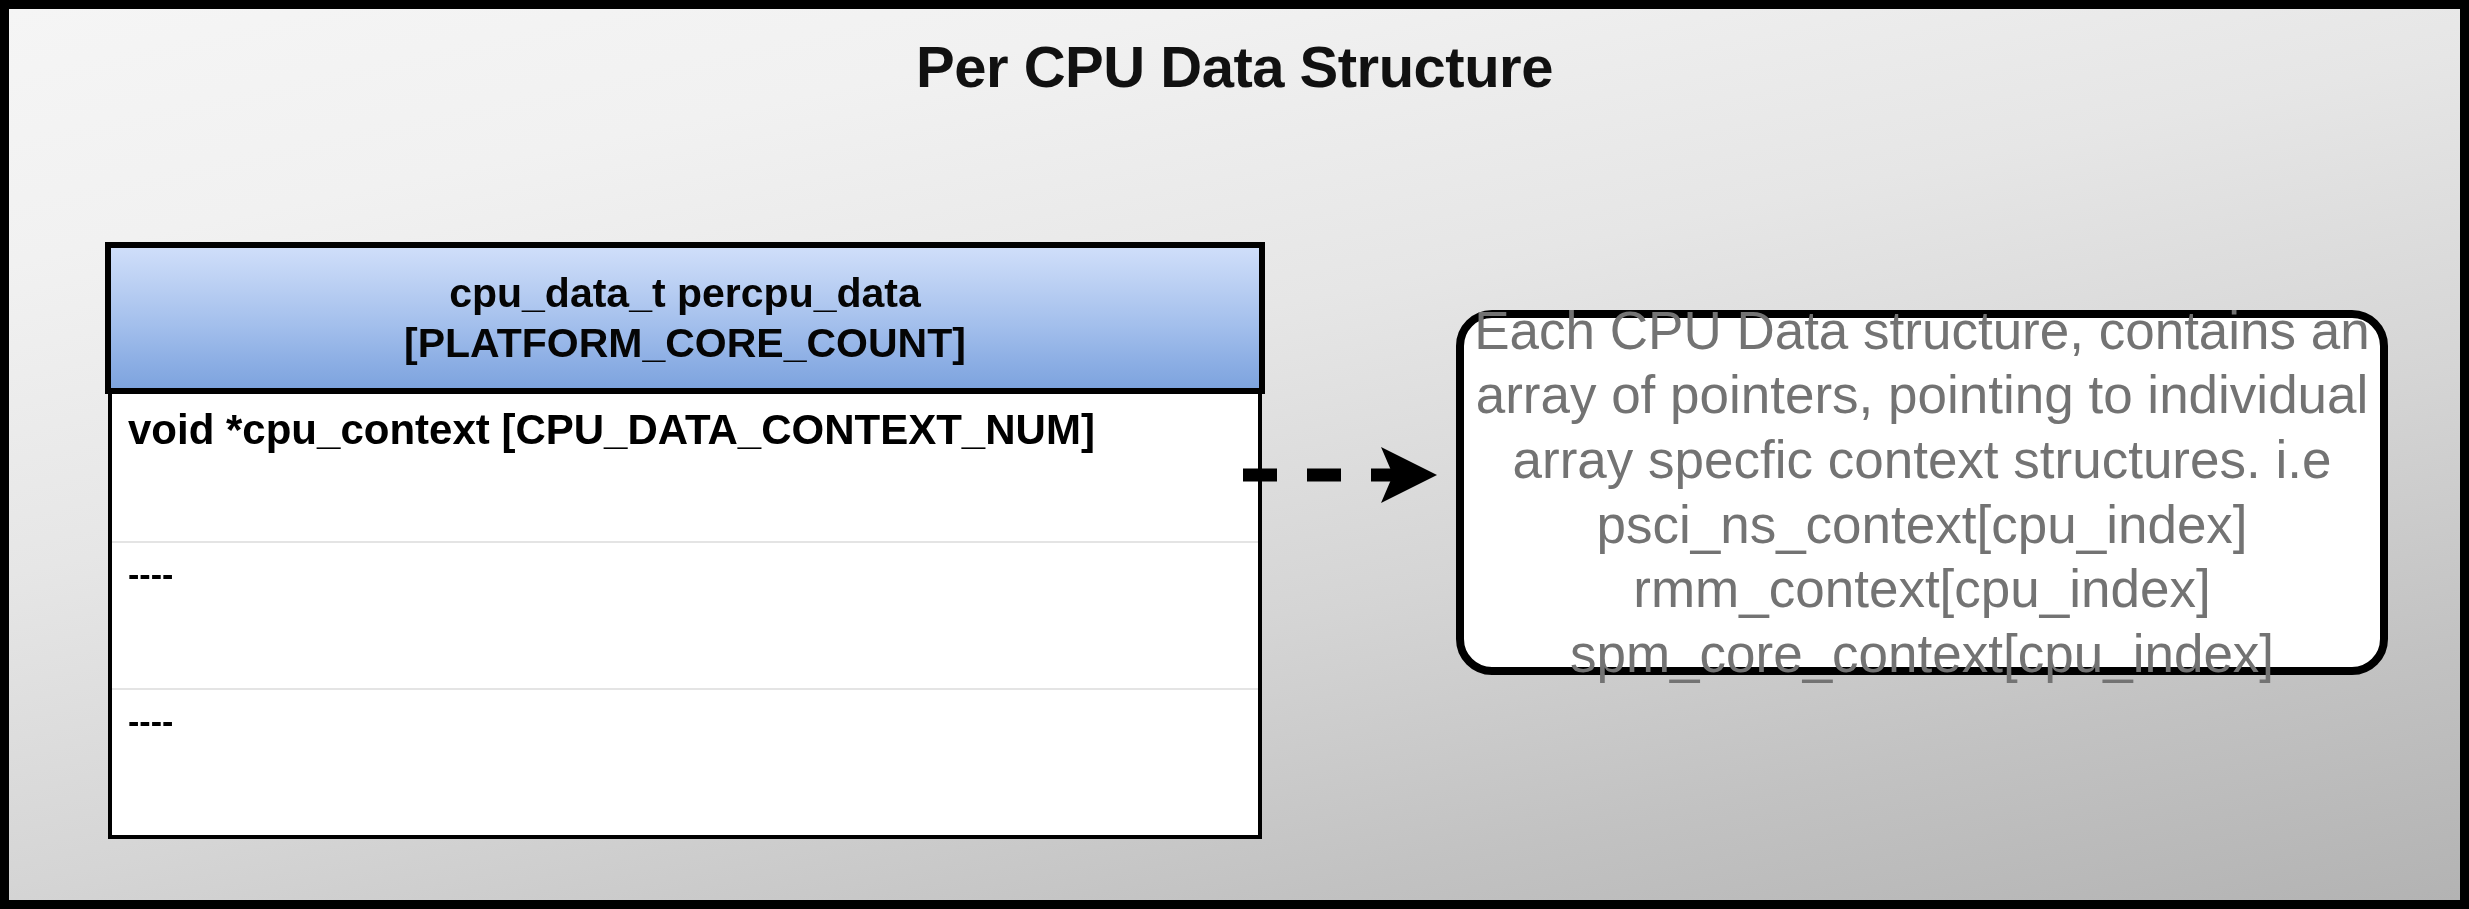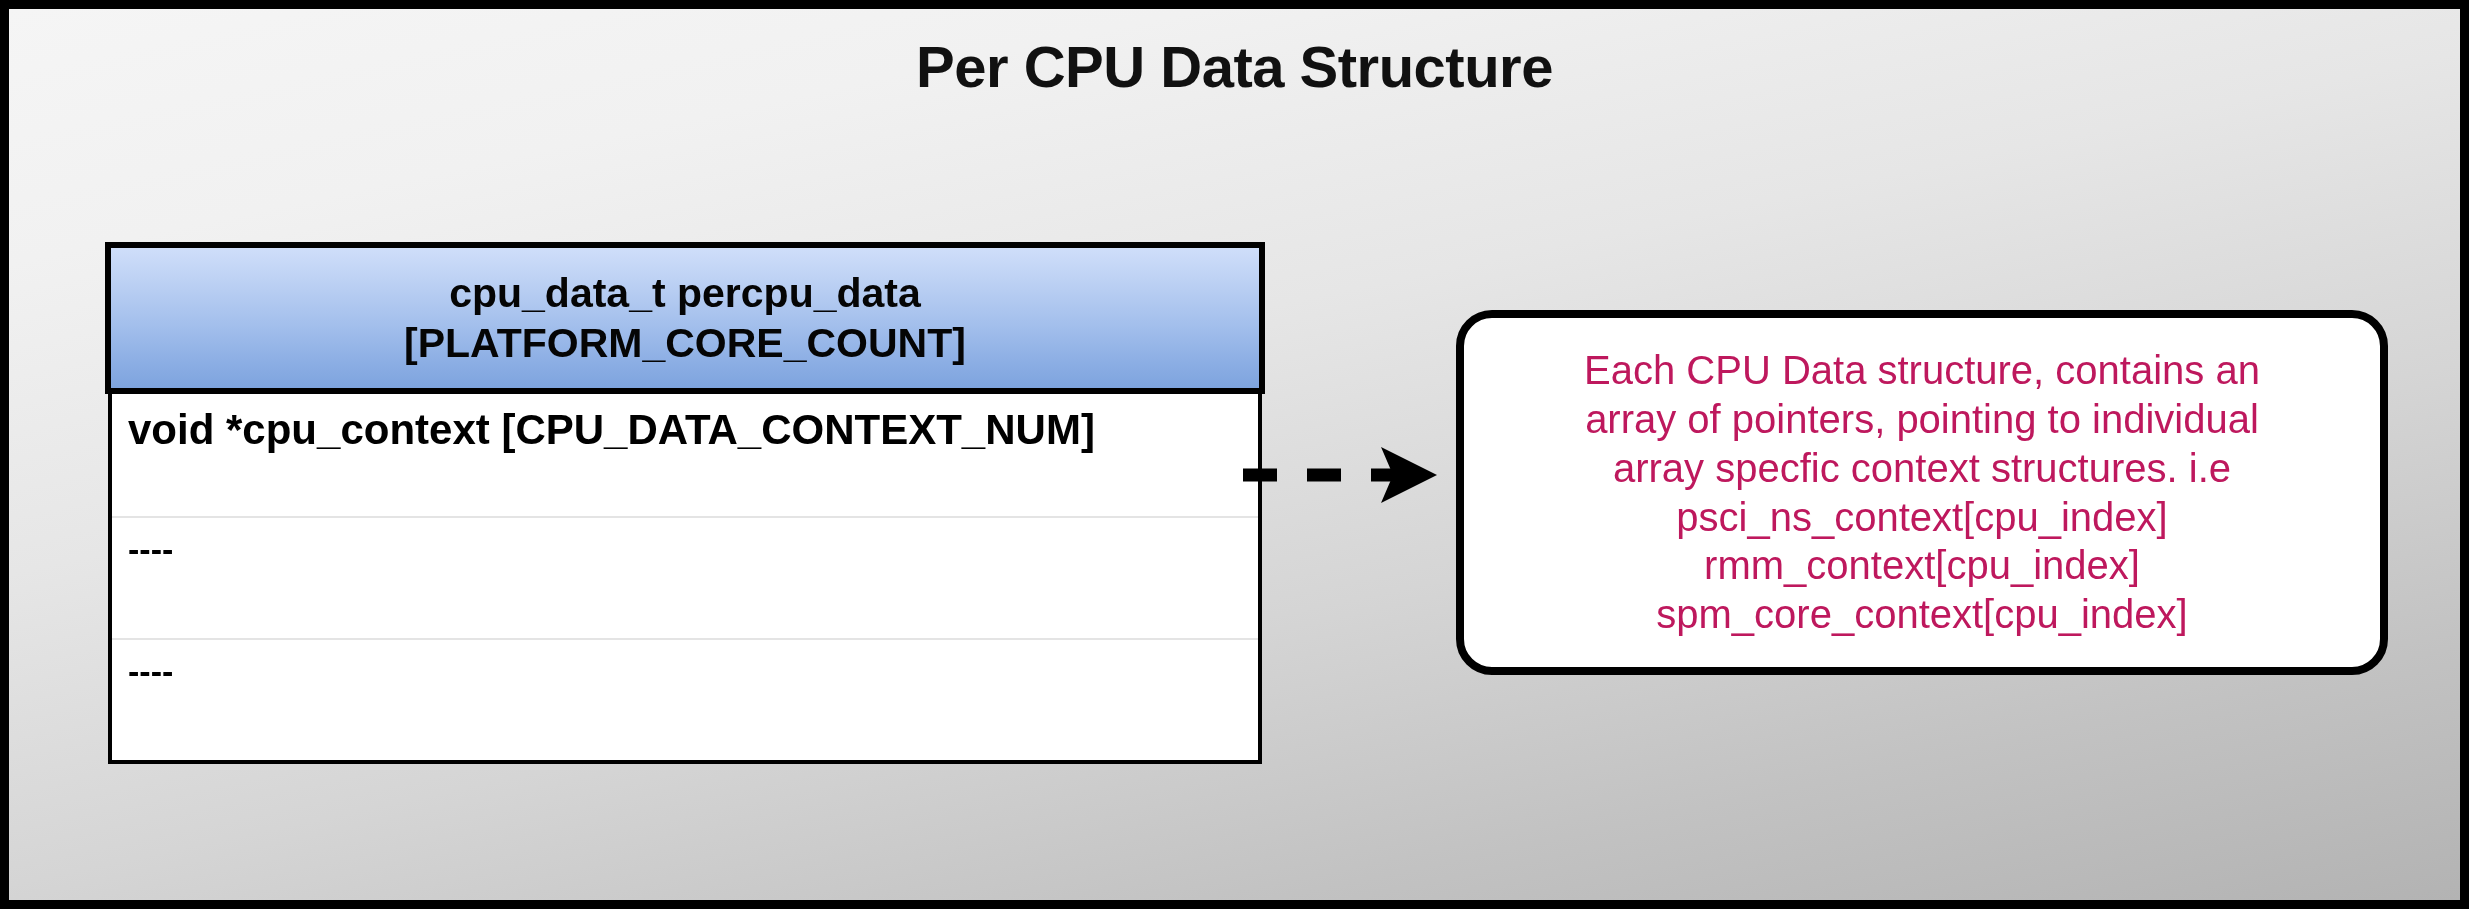--- a/index.html
+++ b/index.html
@@ -75,21 +75,21 @@
     box-sizing: border-box;
     width: 1154px;
     margin-left: 3px;
     border: 4px solid #000000;
     border-top: none;
     background: #ffffff;
   }
 
   .struct-row {
     box-sizing: border-box;
-    height: 122px;
+    height: 147px;
     padding: 14px 0 0 16px;
     position: relative;
     white-space: nowrap;
     overflow: visible;
   }
   .struct-row + .struct-row { border-top: 2px solid #e4e4e4; }
 
   .struct-row .cell {
     font-size: 42px;
     font-weight: bold;
@@ -121,24 +121,24 @@
     height: 365px;
     box-sizing: border-box;
     border: 8px solid #000000;
     border-radius: 36px;
     background: #ffffff;
     display: flex;
     align-items: center;
     justify-content: center;
   }
   #callout-text {
-    font-size: 40px;
+    font-size: 53px;
     font-stretch: condensed;
     font-weight: normal;
-    color: #be185d;
+    color: #737373;
     text-align: center;
     line-height: 1.22;
     padding: 0 16px;
   }
   #callout-text .cl { display: block; white-space: nowrap; }
 </style>
 </head>
 <body>
 
 <div id="slide">

